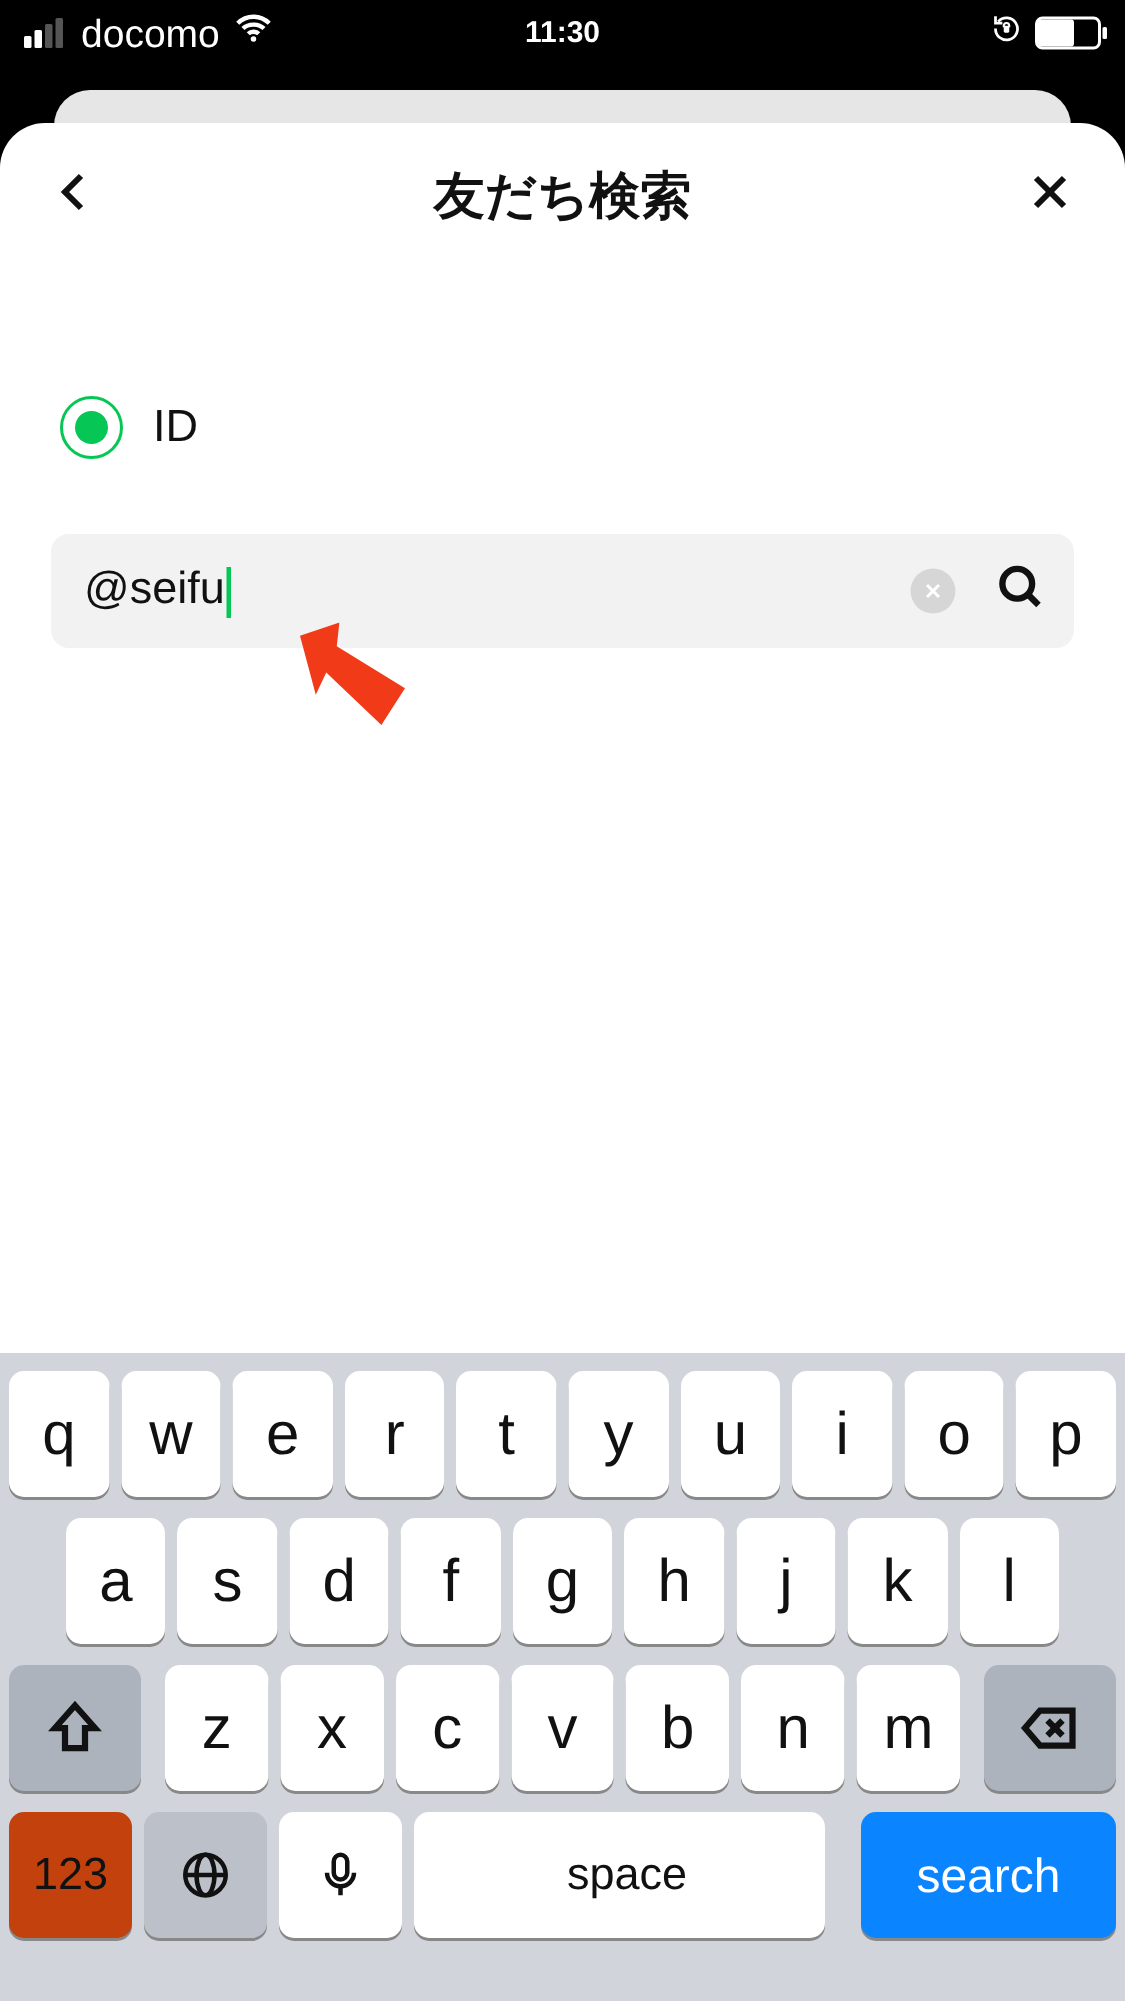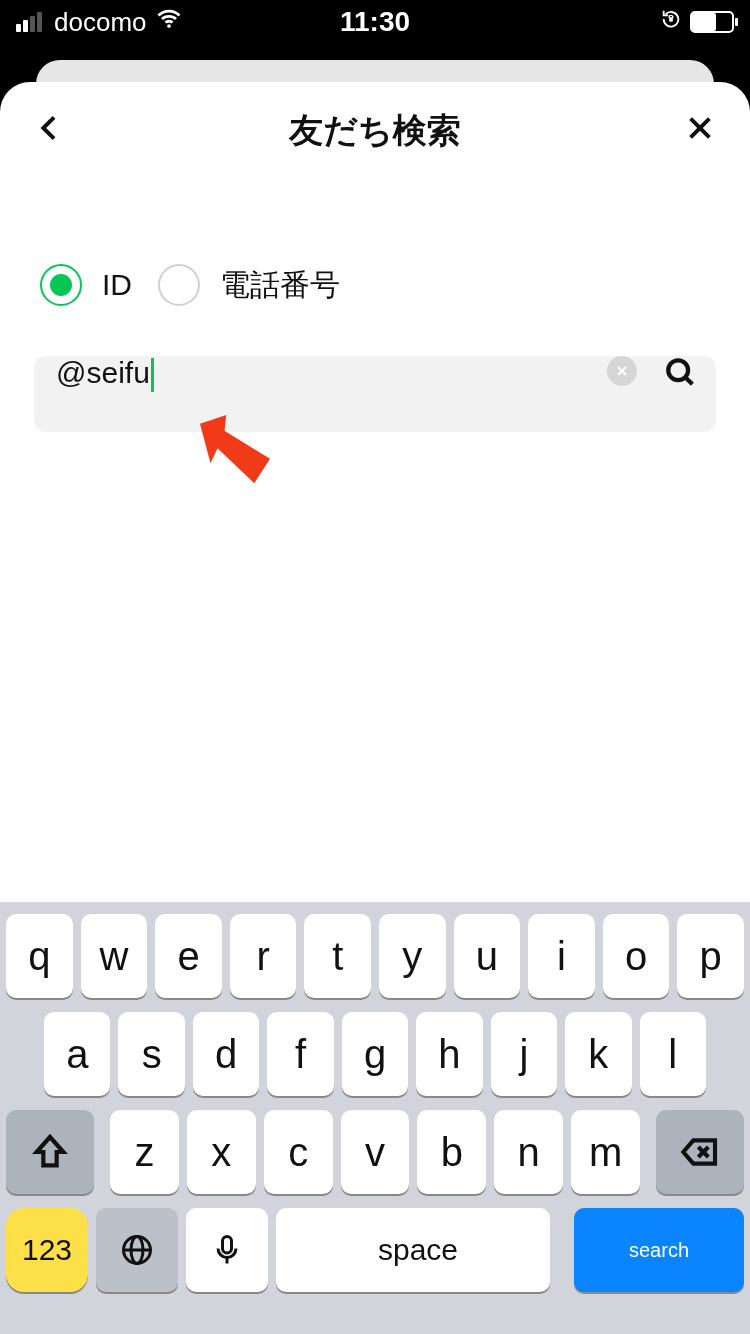--- a/index.html
+++ b/index.html
@@ -2,21 +2,21 @@
 <html><head>
 <meta charset="utf-8">
 <style>
   * { box-sizing: border-box; margin: 0; padding: 0; -webkit-font-smoothing: antialiased; }
   html, body { width: 750px; height: 1334px; background: #000; font-family: -apple-system, "Hiragino Sans", sans-serif; overflow: hidden; position: relative; }
 
   
   .statusbar { position: absolute; top: 0; left: 0; right: 0; height: 44px; color: #fff; display: flex; align-items: center; justify-content: space-between; padding: 0 16px; font-size: 26px; }
   .sb-left { display: flex; align-items: center; gap: 8px; font-size: 26px; }
   .sb-left .carrier { margin-left: 4px; }
-  .sb-center { position: absolute; left: 0; right: 0; text-align: center; font-weight: 600; font-size: 28px; }
+  .sb-center { position: absolute; left: 0; right: 0; text-align: center; font-weight: 600; font-size: 20px; }
   .sb-right { display: flex; align-items: center; gap: 8px; font-size: 24px; position: relative; z-index: 2;}
   .signal { display: inline-flex; align-items: flex-end; gap: 2px; }
   .signal span { width: 5px; background: #fff; border-radius: 1px; }
   .signal span:nth-child(1){height:8px}
   .signal span:nth-child(2){height:12px}
   .signal span:nth-child(3){height:16px;background:#555}
   .signal span:nth-child(4){height:20px;background:#555}
   .battery { display:inline-block; width:44px; height:22px; border:2px solid #fff; border-radius:5px; position:relative; }
   .battery::after{content:"";position:absolute;right:-6px;top:5px;width:3px;height:8px;background:#fff;border-radius:1px;}
   .battery i{display:block;width:60%;height:100%;background:#fff;border-radius:2px;}
@@ -35,46 +35,46 @@
 
   
   .radio-row { display:flex; gap: 26px; padding: 90px 40px 40px; align-items:center;}
   .radio { display:flex; align-items:center; gap:20px; cursor:pointer;}
   .radio .circle { width:42px; height:42px; border-radius:50%; border:2px solid #d0d0d0; display:flex; align-items:center; justify-content:center;}
   .radio.selected .circle{ border-color:#06c755;}
   .radio.selected .dot{ width:22px; height:22px; border-radius:50%; background:#06c755;}
   .radio .label{ font-size:30px; color:#111;}
 
   
-  .searchbox { margin: 10px 34px 0; background:#f2f2f2; border-radius:12px; height:76px; display:flex; align-items:flex-start; padding:0 18px 0 22px; gap:27px;}
+  .searchbox { margin: 10px 34px 0; background:#f2f2f2; border-radius:12px; height:76px; display:flex; align-items:center; padding:0 18px 0 22px; gap:27px;}
   .searchbox .input { flex:1; font-size:30px; color:#111; border:none; background:transparent; outline:none; position:relative;}
   .searchbox .input .caret { display:inline-block; width:3px; height:34px; background:#06c755; vertical-align:middle; margin-left:1px;}
   .clear-btn { width:30px; height:30px; border-radius:50%; background:#d6d6d6; color:#fff; display:flex; align-items:center; justify-content:center; font-size:18px; line-height:1;}
   .search-icon svg{ width:34px; height:34px; stroke:#111; stroke-width:3; fill:none;}
 
   
   .annotation-arrow { position:absolute; left:190px; top:415px; width:90px; height:70px; color:#f03a18; z-index:5;}
   .annotation-arrow svg{ width:100%; height:100%; }
 
   
   .keyboard { position:absolute; left:0; right:0; bottom:0; height:432px; background:#d1d4da; padding:12px 6px 8px; display:flex; flex-direction:column; gap:14px;}
   .krow { display:flex; gap:8px; justify-content:center; }
   .key { background:#fff; border-radius:10px; box-shadow:0 2px 0 #888; height:84px; flex:1; display:flex; align-items:center; justify-content:center; font-size:40px; color:#111; }
   .row2 { padding:0 38px;}
   .key.special { background:#adb3bd; }
   .key.shift, .key.backspace { flex:0 0 88px; }
   .key.shift svg, .key.backspace svg { width:40px; height:40px; stroke:#111; stroke-width:2.5; fill:none;}
   .row3 { padding:0 0;}
   .row3 .mid { display:flex; gap:8px; flex:1; padding:0 8px;}
   .row4 { gap:8px; }
-  .key.fn { flex:0 0 82px; font-size:30px; background:#fde047;border-radius:18px;}
+  .key.fn { flex:0 0 82px; font-size:30px; background:#c2410c;}
   .key.globe { flex:0 0 82px; background:#bcc0c8;}
   .key.mic { flex:0 0 82px; background:#fff;}
   .key.space { flex:1; font-size:30px; background:#fff;padding-left:10px;}
-  .key.search { flex:0 0 170px; background:#0a84ff; color:#fff; font-size:20px;margin-left:16px;}
+  .key.search { flex:0 0 170px; background:#0a84ff; color:#fff; font-size:32px;margin-left:16px;}
   .key.globe svg, .key.mic svg{ width:36px; height:36px; stroke:#111; stroke-width:2; fill:none;}
 </style>
 </head>
 <body>
 
 <div class="statusbar">
   <div class="sb-left">
     <span class="signal">
         <span></span>
         <span></span>
@@ -124,24 +124,20 @@
         </svg>
     </div>
   </div>
 
   <div class="radio-row">
     <div class="radio selected">
       <span class="circle">
           <span class="dot"></span>
         </span>
       <span class="label">ID</span>
-    </div>
-    <div class="radio">
-      <span class="circle"></span>
-      <span class="label">電話番号</span>
     </div>
   </div>
 
   <div class="searchbox">
     <div class="input"><span>@seifu</span><span class="caret"></span></div>
     <div class="clear-btn">
       <svg viewBox="0 0 24 24" width="16" height="16">
           <line x1="6" y1="6" x2="18" y2="18" stroke="#fff" stroke-width="3"></line>
           <line x1="18" y1="6" x2="6" y2="18" stroke="#fff" stroke-width="3"></line>
         </svg>

